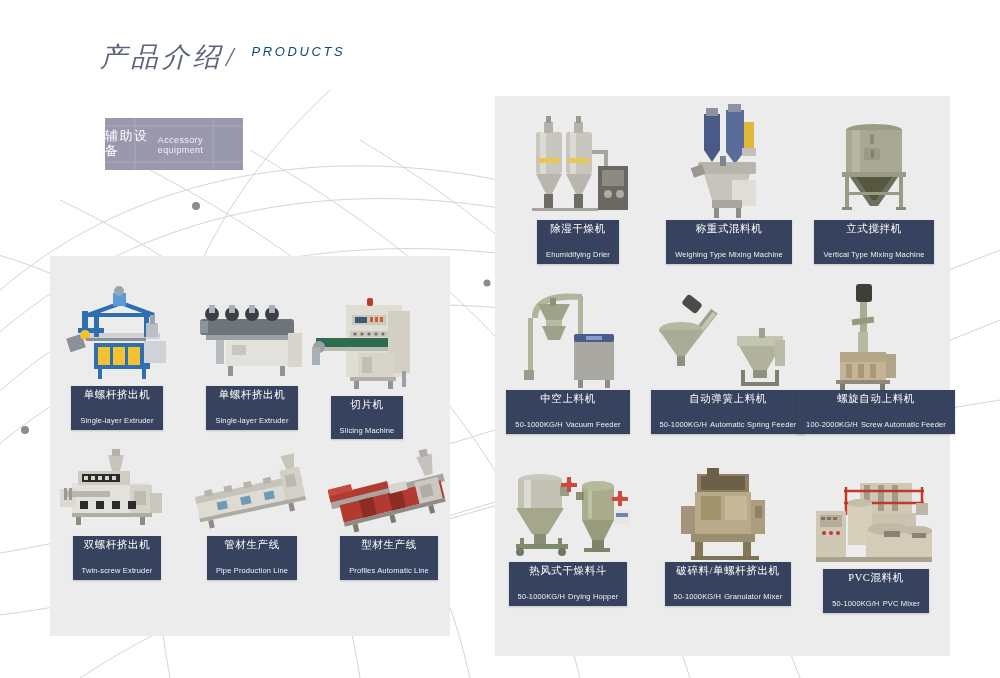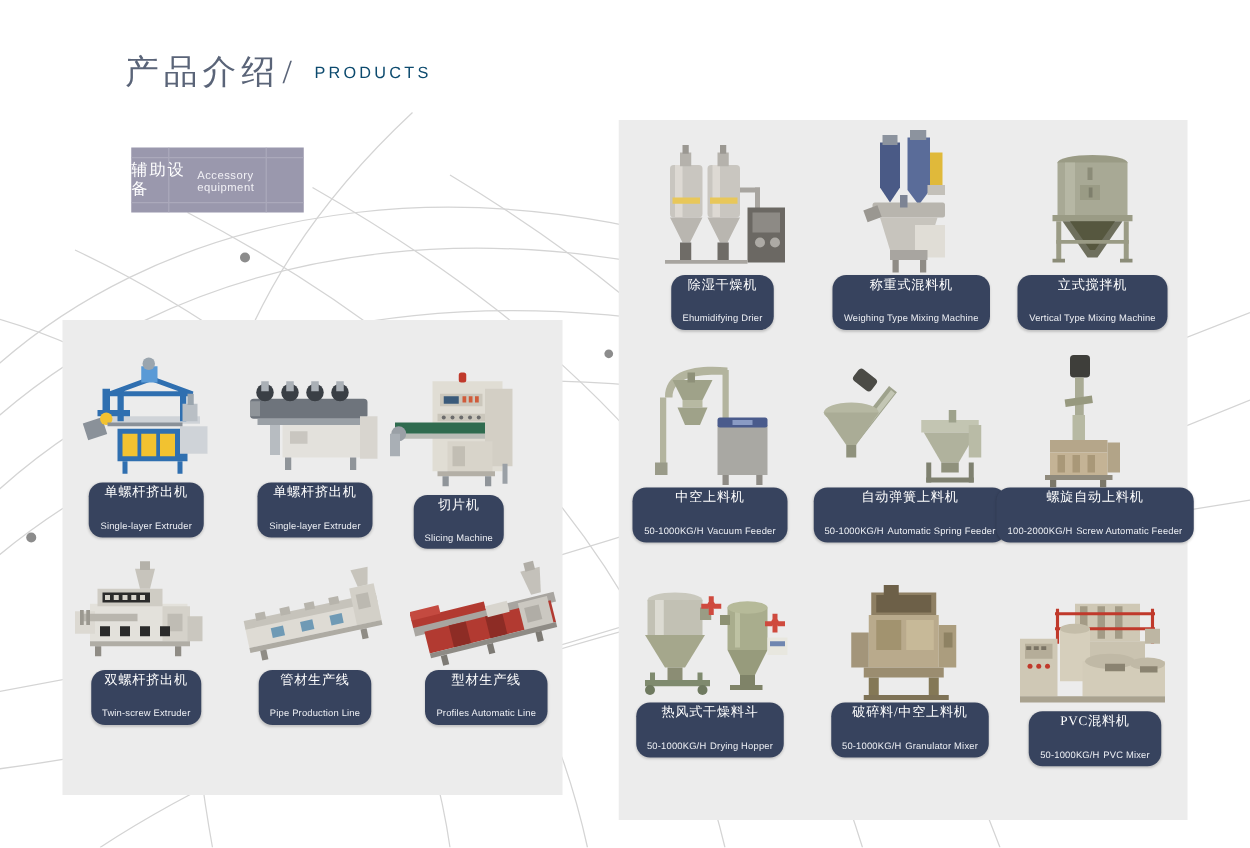--- a/index.html
+++ b/index.html
@@ -7,21 +7,21 @@
     width:1000px;height:678px;position:relative;overflow:hidden;
     background:#ffffff;
     font-family:"Liberation Sans","DejaVu Sans",sans-serif;
   }
   #stage{position:absolute;left:0;top:0;width:1000px;height:678px;}
 
   
   #bg-arcs{position:absolute;left:0;top:0;width:1000px;height:678px;z-index:1;}
 
   
-  .page-header{position:absolute;left:100px;top:44px;z-index:6;display:flex;align-items:center;}
+  .page-header{position:absolute;left:100px;top:44px;z-index:6;display:flex;align-items:flex-start;font-style:italic;}
   .title-cn{
     font-family:"Liberation Serif","DejaVu Serif",serif;
     font-size:27px;color:#5a6478;letter-spacing:4px;line-height:1;
   }
   .title-slash{
     font-family:"Liberation Serif","DejaVu Serif",serif;
     font-size:27px;color:#5a6478;margin-left:2px;line-height:1;
   }
   .title-en{
     font-size:13px;color:#0c4a6e;letter-spacing:2.6px;margin-left:18px;
@@ -46,21 +46,21 @@
   #panel-right{left:495px;top:96px;width:455px;height:560px;}
 
   
   .product{position:absolute;z-index:5;display:flex;flex-direction:column;
     align-items:center;justify-content:flex-end;}
   .photo{position:relative;width:100%;display:flex;align-items:flex-end;
     justify-content:center;}
   .photo svg{display:block;}
 
   .label{
-    background:#37435e;border-radius:11px;color:#ffffff;text-align:center;
+    background:#37435e;border-radius:0;color:#ffffff;text-align:center;
     padding:3px 9px 4px;line-height:1.15;white-space:nowrap;
     box-shadow:0 1px 2px rgba(0,0,0,.18);
   }
   .label .l-cn{font-family:"Liberation Serif","DejaVu Serif",serif;
     font-size:10.5px;letter-spacing:.6px;display:block;}
   .label .l-en{font-size:7.5px;letter-spacing:.15px;display:block;margin-top:16px;
     color:#eef0f5;}
   .label .l-en .spec{margin-right:3px;}
 </style>
 </head>
@@ -543,21 +543,21 @@
         <rect x="40" y="76" width="8" height="16" fill="#847856"></rect>
         <rect x="88" y="76" width="8" height="16" fill="#847856"></rect>
         <rect x="96" y="34" width="14" height="34" fill="#ab9d7e"></rect>
         <rect x="100" y="40" width="7" height="12" fill="#8e8263"></rect>
         <rect x="26" y="40" width="14" height="28" fill="#a3957a"></rect>
         <rect x="52" y="2" width="12" height="8" fill="#6d6048"></rect>
         <rect x="36" y="90" width="68" height="4" fill="#7e7256"></rect>
       </svg>
     </div>
     <div class="label">
-      <span class="l-cn">破碎料/中空上料机</span>
+      <span class="l-cn">破碎料/单螺杆挤出机</span>
       <span class="l-en"><span class="spec">50-1000KG/H</span><span>Granulator Mixer</span></span>
     </div>
   </div>
 
   <div class="product" id="rp8" style="left:800px;top:480px;width:152px;height:126px;justify-content:center;">
     <div class="photo" style="height:96px;">
       <svg width="152" height="96" viewBox="0 0 152 96" xmlns="http://www.w3.org/2000/svg">
         <rect x="60" y="10" width="52" height="30" fill="#cfc8b5"></rect>
         <g fill="#a39b86">
             <rect x="64" y="12" width="6" height="26"></rect>

